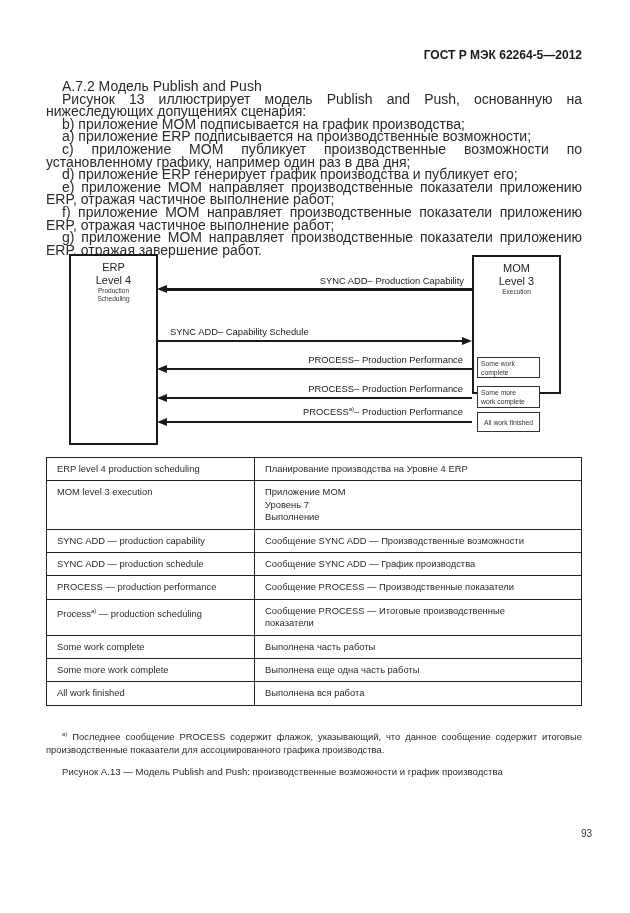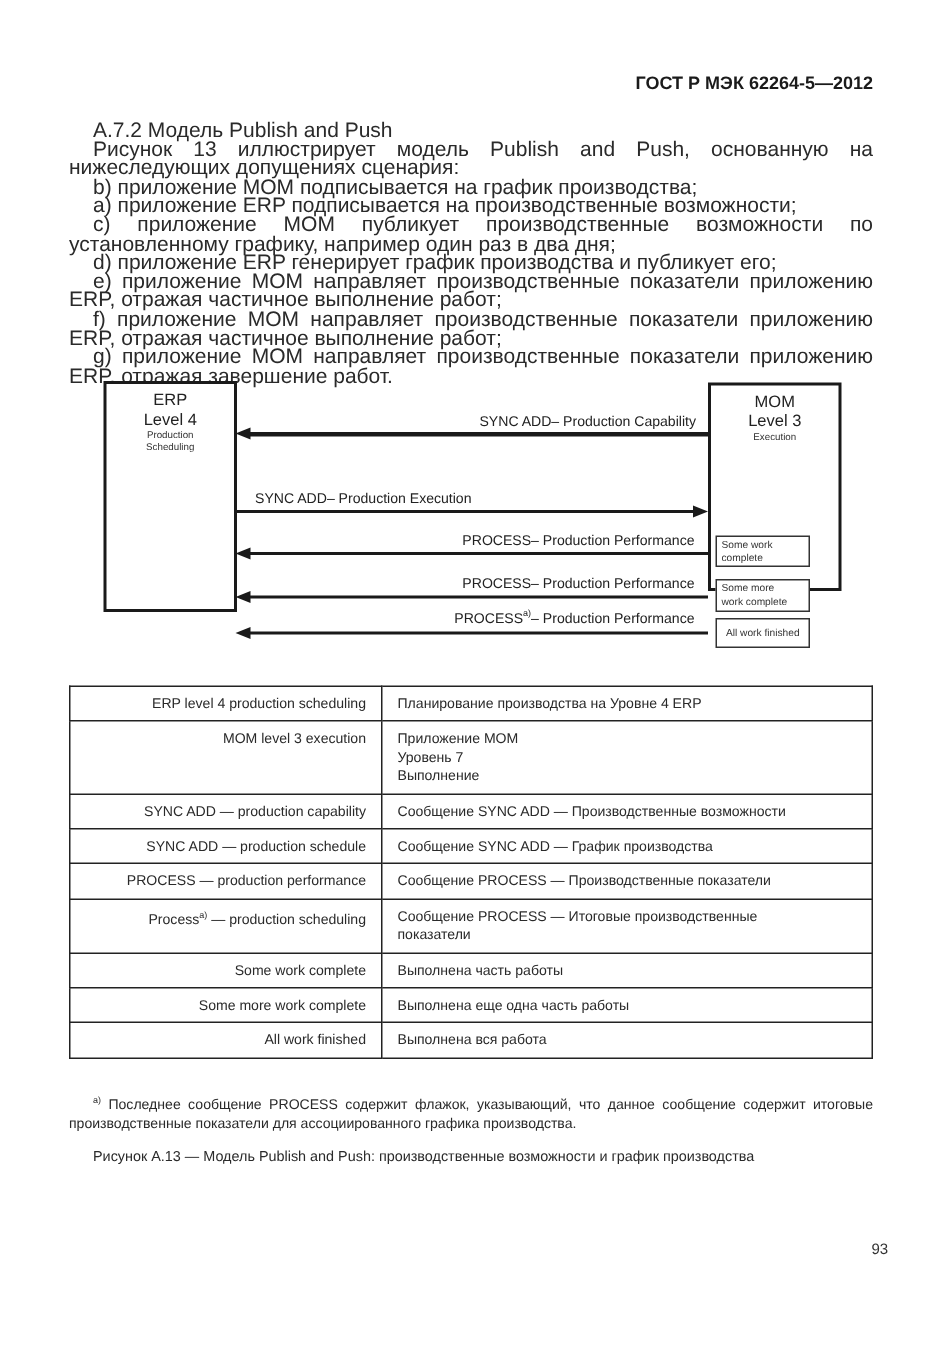--- a/index.html
+++ b/index.html
@@ -16,21 +16,21 @@
   .box-sub { text-align: center; font-size: 6.5px; line-height: 8px; color: #333; }
   .arrow-line { background: #1a1a1a; height: 2px; }
   .arrow-line.thick { height: 3px; }
   .arrow-label { font-size: 9.4px; color: #222; white-space: nowrap; }
   .head-left { width: 0; height: 0; border-top: 4px solid transparent; border-bottom: 4px solid transparent; border-right: 10px solid #1a1a1a; }
   .head-right { width: 0; height: 0; border-top: 4px solid transparent; border-bottom: 4px solid transparent; border-left: 10px solid #1a1a1a; }
   .status-box { border: 1px solid #333; box-sizing: border-box; font-size: 6.8px; line-height: 9px; padding: 1px 3px; color: #333; background: #fff; }
   
   table.terms { position: absolute; left: 46px; top: 457px; width: 536px; border-collapse: collapse; font-size: 9.4px; color: #2a2a2a; }
   table.terms td { border: 1px solid #222; padding: 5px 10px 5px 10px; vertical-align: top; line-height: 12.4px; }
-  table.terms td.c1 { width: 187px; text-align: right; }
+  table.terms td.c1 { width: 187px; }
   .footnote { left: 46px; width: 536px; top: 728px; font-size: 9.4px; line-height: 13px; color: #2a2a2a; text-align: justify; }
   .caption { left: 62px; top: 766px; font-size: 9.6px; color: #2a2a2a; }
   .pagenum { left: 569px; top: 828px; font-size: 10px; color: #333; margin-left: 12px; }
   sup { font-size: 6px; }
 </style>
 </head>
 <body>
 
 <div class="abs header">ГОСТ Р МЭК 62264-5—2012</div>
 
@@ -41,40 +41,40 @@
   <p class="indent">a) приложение ERP подписывается на производственные возможности;</p>
   <p class="indent">c) приложение МОМ публикует производственные возможности по установленному графику, например один раз в два дня;</p>
   <p class="indent">d) приложение ERP генерирует график производства и публикует его;</p>
   <p class="indent">e) приложение МОМ направляет производственные показатели приложению ERP, отражая частичное выполнение работ;</p>
   <p class="indent">f) приложение МОМ направляет производственные показатели приложению ERP, отражая частичное выполнение работ;</p>
   <p class="indent">g) приложение МОМ направляет производственные показатели приложению ERP, отражая завершение работ.</p>
 </div>
 
 <div class="abs" style="left:0;top:0;width:630px;height:450px;pointer-events:none;">
 
-  <div class="abs box" style="left:69px;top:254px;width:89px;height:154px;">
+  <div class="abs box" style="left:69px;top:254px;width:89px;height:191px;">
     <div class="box-title" style="margin-top:5px;">ERP</div>
     <div class="box-title">Level 4</div>
     <div class="box-sub">Production</div>
     <div class="box-sub">Scheduling</div>
   </div>
 
   <div class="abs box" style="left:472px;top:255px;width:89px;height:139px;">
     <div class="box-title" style="margin-top:5px;">MOM</div>
     <div class="box-title">Level 3</div>
     <div class="box-sub">Execution</div>
   </div>
 
   <div class="abs arrow-line thick" style="left:166px;top:288px;width:306px;"></div>
   <div class="abs head-left" style="left:157px;top:285px;"></div>
   <div class="abs arrow-label" style="right:166px;top:275px;">SYNC ADD– Production Capability</div>
 
   <div class="abs arrow-line" style="left:158px;top:340px;width:305px;"></div>
   <div class="abs head-right" style="left:462px;top:337px;"></div>
-  <div class="abs arrow-label" style="left:170px;top:326px;">SYNC ADD– Production Execution</div>
+  <div class="abs arrow-label" style="left:170px;top:326px;">SYNC ADD– Capability Schedule</div>
 
   <div class="abs arrow-line" style="left:166px;top:368px;width:306px;"></div>
   <div class="abs head-left" style="left:157px;top:365px;"></div>
   <div class="abs arrow-label" style="right:167px;top:354px;">PROCESS– Production Performance</div>
 
   <div class="abs arrow-line" style="left:166px;top:397px;width:306px;"></div>
   <div class="abs head-left" style="left:157px;top:394px;"></div>
   <div class="abs arrow-label" style="right:167px;top:383px;">PROCESS– Production Performance</div>
 
   <div class="abs arrow-line" style="left:166px;top:421px;width:306px;"></div>

